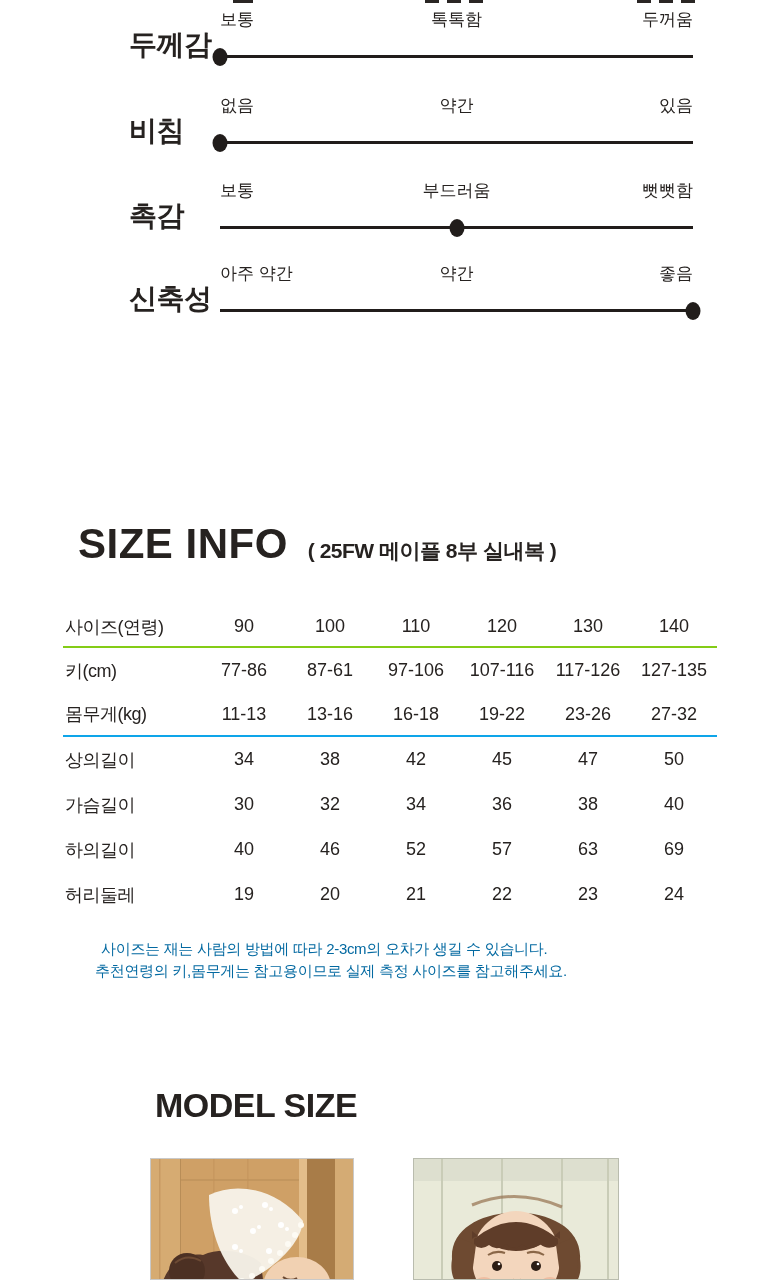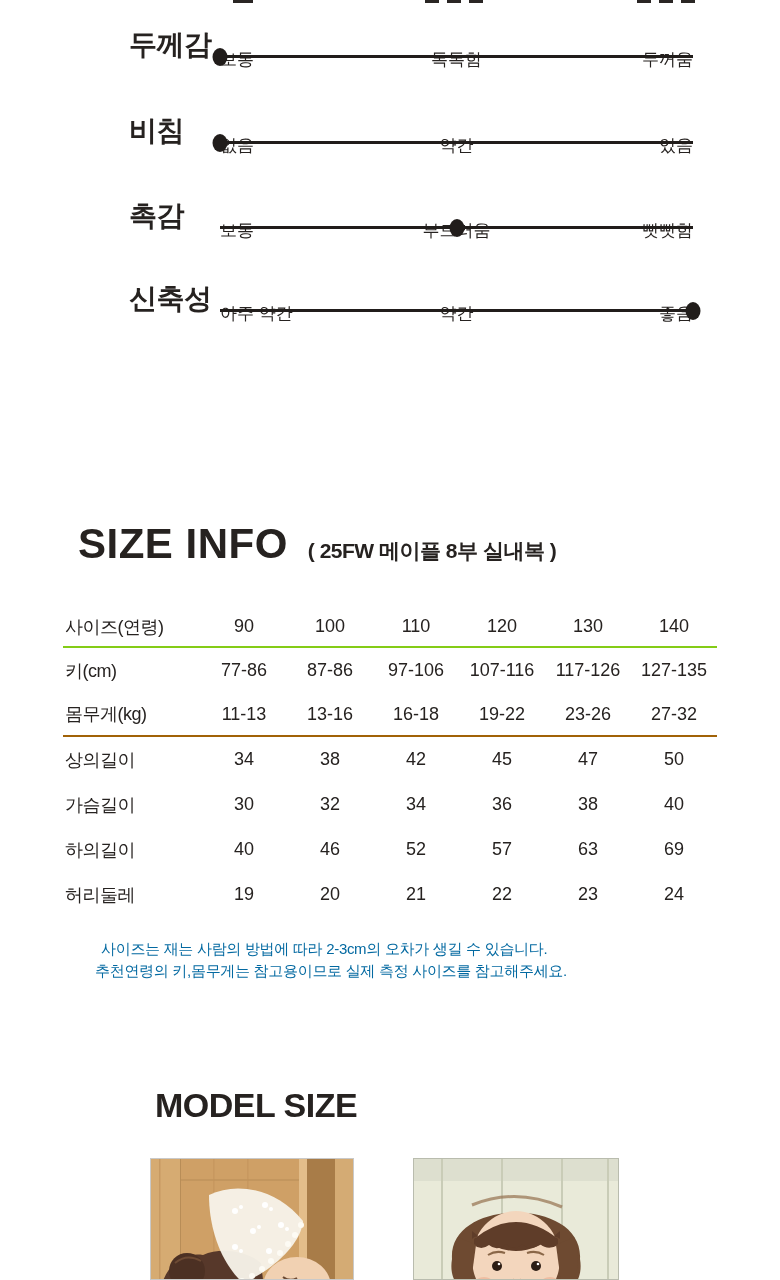--- a/index.html
+++ b/index.html
@@ -2,41 +2,41 @@
 <html><head>
 <meta charset="utf-8">
 <style>
   * { margin:0; padding:0; box-sizing:border-box; }
   html,body { width:780px; height:1280px; background:#ffffff; overflow:hidden; }
   body { font-family:"Liberation Sans","DejaVu Sans",sans-serif; color:#262220; position:relative; }
 
   
   .srow { position:absolute; left:0; width:780px; height:72px; }
   .cat  { position:absolute; left:85px; top:18px; font-size:28px; font-weight:700; letter-spacing:-0.5px;margin-left:44px; }
-  .scale{ position:absolute; left:220px; top:0; width:473px; height:20px; font-size:17px; font-weight:500;margin-top:40px; }
+  .scale{ position:absolute; left:220px; top:0; width:473px; height:20px; font-size:17px; font-weight:500; }
   .s-l  { position:absolute; left:0; top:0; white-space:nowrap; }
   .s-c  { position:absolute; left:50%; top:0; transform:translateX(-50%); white-space:nowrap; }
   .s-r  { position:absolute; right:0; top:0; white-space:nowrap; }
   .track{ position:absolute; left:220px; top:47px; width:473px; height:3px; background:#211d1b; }
   .dot  { position:absolute; top:50%; width:15px; height:18px; background:#211d1b; border-radius:50%;
           transform:translate(-50%,-50%); }
 
   
   .fragment { position:absolute; top:0; height:3px; background:#2a2624; }
   .frag-dashed { background:repeating-linear-gradient(90deg,#2a2624 0 14px,transparent 14px 22px); }
 
   
   .size-head { position:absolute; left:78px; top:512px; display:flex; align-items:baseline; }
   .size-title { font-size:42px; font-weight:800; letter-spacing:0.5px;margin-top:8px; }
   .size-sub { font-size:21px; font-weight:700; margin-left:20px; letter-spacing:-0.5px; }
 
   .table { position:absolute; left:63px; top:607px; width:654px; font-size:18px; font-weight:500; }
   .trow  { display:flex; align-items:center; height:45px; }
   .trow.head { height:41px; border-bottom:2px solid #84cc16; }
-  .trow.rule { border-bottom:2px solid #a16207; height:44px; }
+  .trow.rule { border-bottom:2px solid #0ea5e9; height:44px; }
   .tlabel{ width:138px; text-align:left; padding-left:2px; letter-spacing:-0.5px; }
   .tcell { width:86px; text-align:center; }
 
   .notes { position:absolute; left:95px; top:938px; font-size:15px; line-height:22px;
            font-weight:500; letter-spacing:-0.3px; color:#0369a1; }
 
   
   .model-title { position:absolute; left:155px; top:1086px; font-size:34px; font-weight:800; letter-spacing:-0.5px; }
   .photo { position:absolute; top:1158px; height:122px; overflow:hidden; }
   .photo.left  { left:150px; width:204px; border:1px solid #c9c9c9; }
@@ -109,21 +109,21 @@
     <div class="tcell">90</div>
     <div class="tcell">100</div>
     <div class="tcell">110</div>
     <div class="tcell">120</div>
     <div class="tcell">130</div>
     <div class="tcell">140</div>
   </div>
   <div class="trow">
     <div class="tlabel">키(cm)</div>
     <div class="tcell">77-86</div>
-    <div class="tcell">87-86</div>
+    <div class="tcell">87-61</div>
     <div class="tcell">97-106</div>
     <div class="tcell">107-116</div>
     <div class="tcell">117-126</div>
     <div class="tcell">127-135</div>
   </div>
   <div class="trow rule">
     <div class="tlabel">몸무게(kg)</div>
     <div class="tcell">11-13</div>
     <div class="tcell">13-16</div>
     <div class="tcell">16-18</div>

